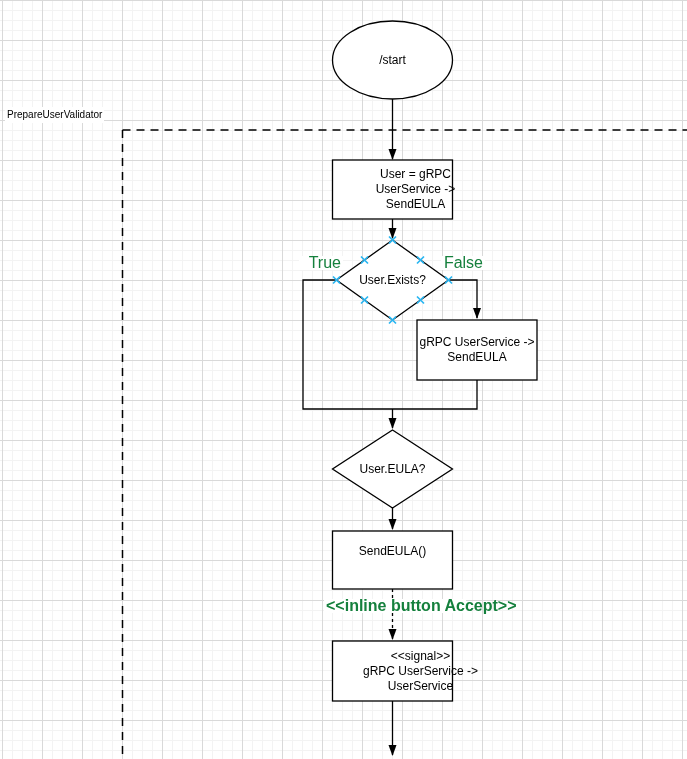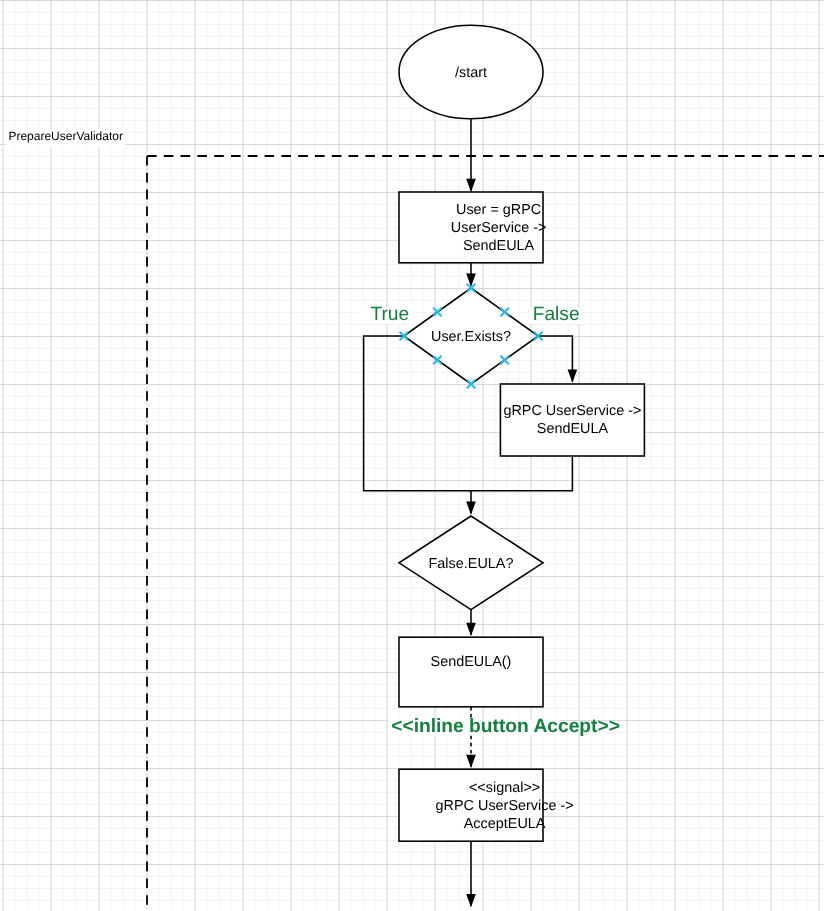--- a/index.html
+++ b/index.html
@@ -120,25 +120,25 @@
   <div class="node-label" style="left:336px; top:240px; width:113px; height:80px;">User.Exists?</div>
 
   <div class="edge-label" style="left:299px; top:256px; width:40px;">True</div>
   <div class="edge-label" style="left:441px; top:256px; width:40px;">False</div>
 
   <div class="node-label" style="left:417px; top:320px; width:120px; height:60px;">
     <div>gRPC UserService -&gt;</div>
     <div>SendEULA</div>
   </div>
 
-  <div class="node-label" style="left:332px; top:430px; width:121px; height:78px;">False.EULA?</div>
+  <div class="node-label" style="left:332px; top:430px; width:121px; height:78px;">User.EULA?</div>
 
   <div class="node-label" style="left:332px; top:531px; width:121px; height:40px;">SendEULA()</div>
 
   <div class="edge-label" style="left:324px; top:599px; width:138px;font-weight:bold;">&lt;&lt;inline button Accept&gt;&gt;</div>
 
   <div class="node-label" style="left:332px; top:641px; width:121px; height:60px;margin-left:28px;">
     <div>&lt;&lt;signal&gt;&gt;</div>
     <div>gRPC UserService -&gt;</div>
-    <div>AcceptEULA</div>
+    <div>UserService</div>
   </div>
 
 </div>
 
 </body></html>

